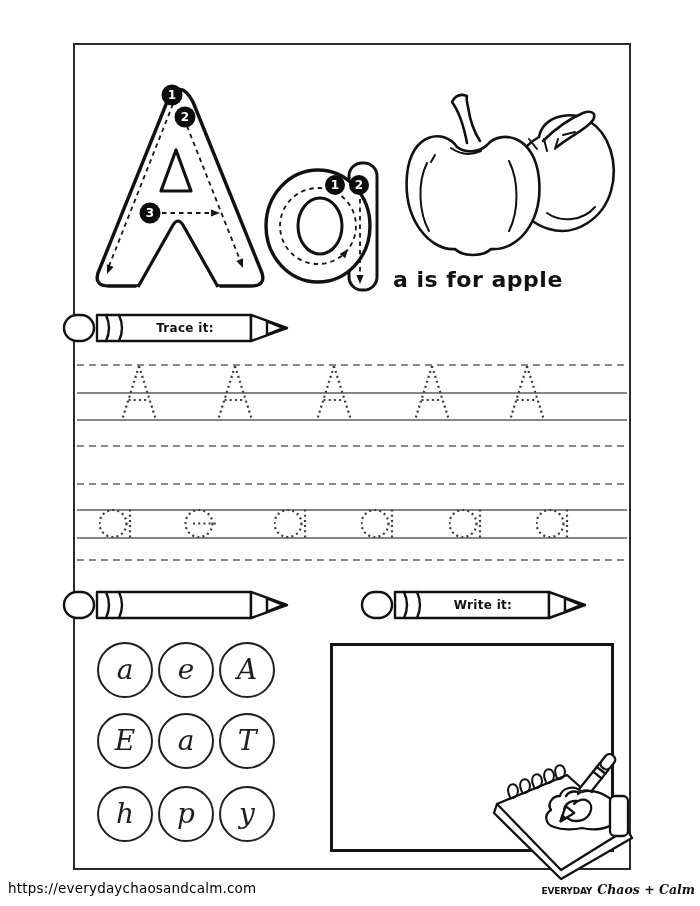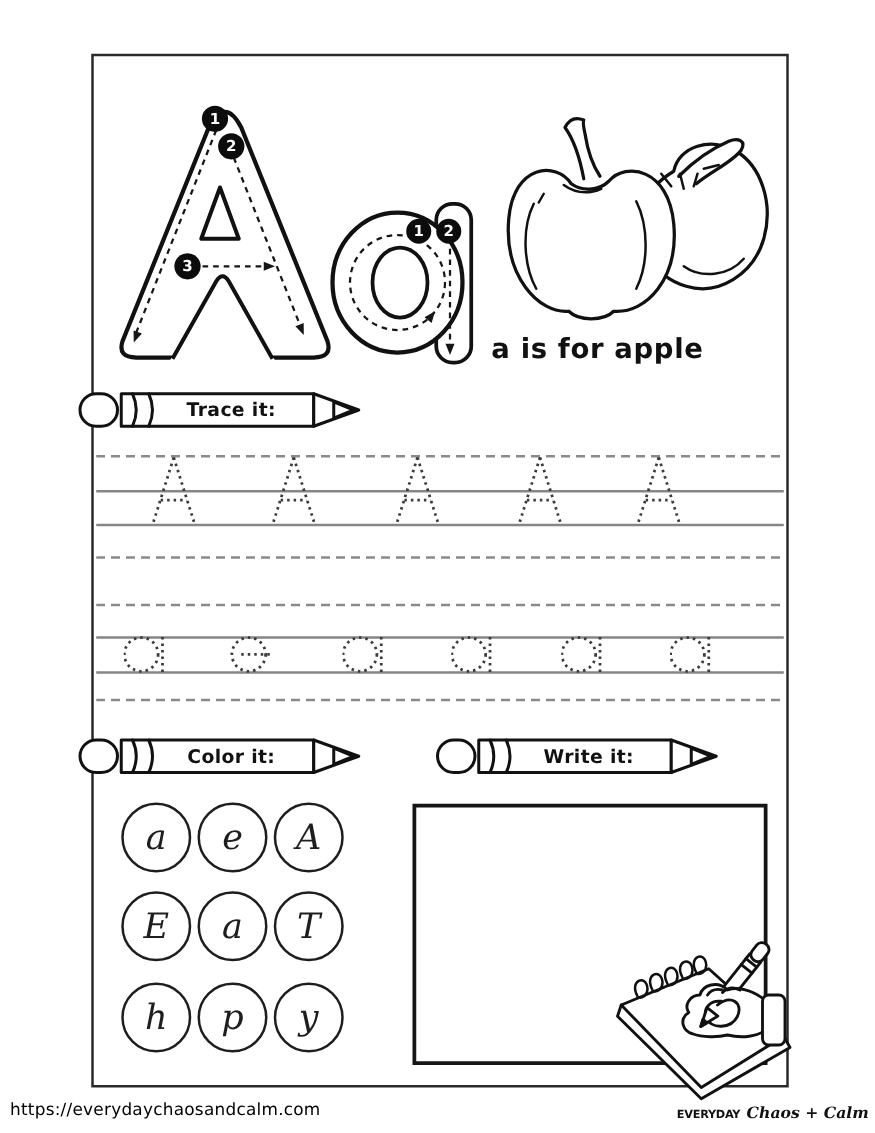--- a/index.html
+++ b/index.html
@@ -7,21 +7,21 @@
   .page-frame{position:absolute;left:73px;top:43px;width:554px;height:823px;border:2px solid #2a2a2a;background:#fff;}
   .abs{position:absolute;}
   svg{display:block;}
   
   .gl{position:absolute;left:2px;right:2px;height:2px;}
   .gl.solid{background:#868686;}
   .gl.dash{background:repeating-linear-gradient(90deg,#8a8a8a 0 7px,transparent 7px 12px);}
   
   .crayon{position:absolute;width:232px;height:32px;}
   .crayon-label{position:absolute;left:60px;top:0;width:128px;height:32px;display:flex;align-items:center;justify-content:center;
-    font-size:15px;font-weight:700;letter-spacing:.3px;color:#111;}
+    font-size:12px;font-weight:700;letter-spacing:.3px;color:#111;}
   
   .caption{position:absolute;left:318px;top:222px;width:238px;font-size:22px;font-weight:700;color:#111;letter-spacing:.5px;}
   
   .lcirc{position:absolute;width:52px;height:52px;border:2.4px solid #1e1e1e;border-radius:50%;background:#fff;
     display:flex;align-items:center;justify-content:center;font-family:"DejaVu Serif","Liberation Serif",serif;
     font-style:italic;font-size:28px;color:#1e1e1e;line-height:1;}
   
   .write-box{position:absolute;left:255px;top:598px;width:278px;height:203px;border:3px solid #151515;background:#fff;}
   .footer-url{position:absolute;left:8px;top:880px;font-size:13.5px;color:#000000;letter-spacing:.2px;}
   .brand{position:absolute;right:5px;top:879px;white-space:nowrap;margin-left:19px;}
@@ -190,24 +190,23 @@
     <svg width="232" height="32" viewBox="0 0 232 32">
       <g fill="#fff" stroke="#111" stroke-width="2.4" stroke-linejoin="round" stroke-linecap="round">
         <path d="M36,3 L190,3 L190,29 L36,29 Z"></path>
         <path d="M190,3 L226,16 L190,29 Z"></path>
         <path d="M206,9.5 L222,16 L206,22.5 Z"></path>
         <rect x="3" y="3" width="30" height="26" rx="13"></rect>
         <path d="M45,3 Q51,16 45,29" fill="none"></path>
         <path d="M58,3 Q64,16 58,29" fill="none"></path>
       </g>
     </svg>
-    <span class="crayon-label">Color it:</span>
   </div>
 
-  <div class="crayon" style="left:272px;top:544px">
+  <div class="crayon" style="left:284px;top:544px">
     <svg width="232" height="32" viewBox="0 0 232 32">
       <g fill="#fff" stroke="#111" stroke-width="2.4" stroke-linejoin="round" stroke-linecap="round">
         <path d="M36,3 L190,3 L190,29 L36,29 Z"></path>
         <path d="M190,3 L226,16 L190,29 Z"></path>
         <path d="M206,9.5 L222,16 L206,22.5 Z"></path>
         <rect x="3" y="3" width="30" height="26" rx="13"></rect>
         <path d="M45,3 Q51,16 45,29" fill="none"></path>
         <path d="M58,3 Q64,16 58,29" fill="none"></path>
       </g>
     </svg>

